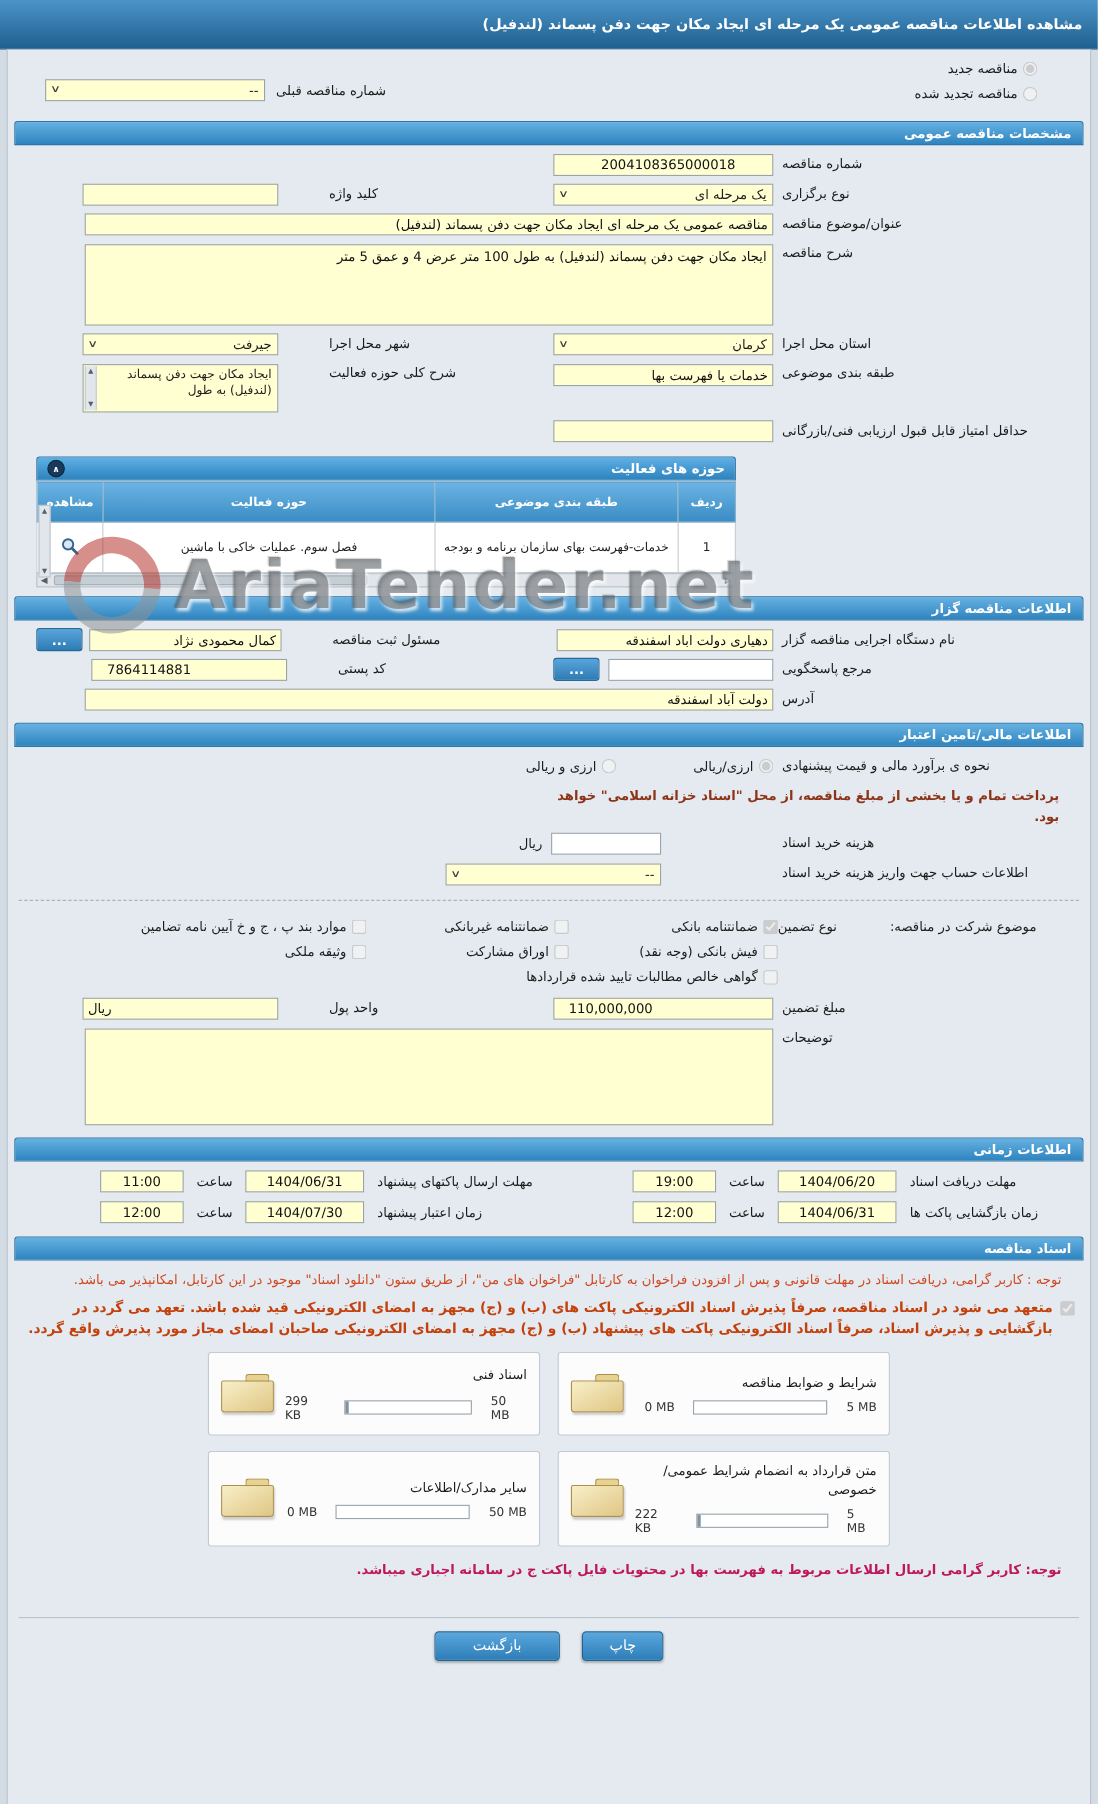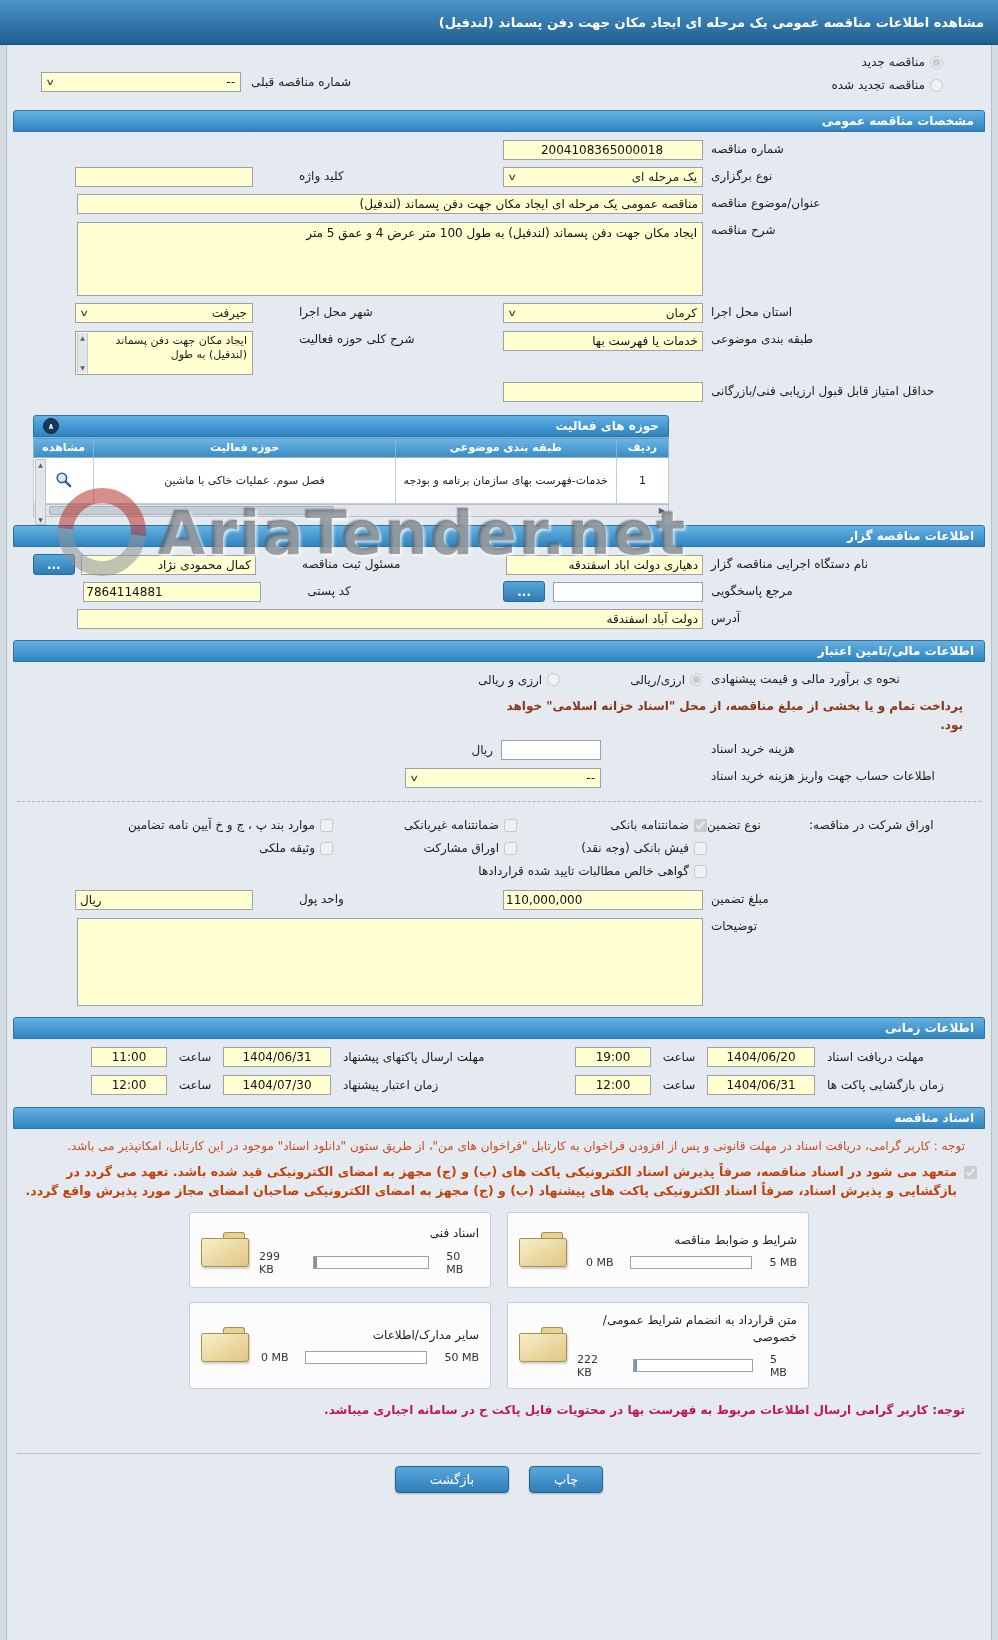--- a/index.html
+++ b/index.html
@@ -40,21 +40,21 @@
   .frow { display:flex; align-items:center; padding:3px 26px; min-height:27px; }
   .frow.top { align-items:flex-start; padding-top:5px; }
   .lb1 { flex:0 0 262px; text-align:left; padding-left:8px; line-height:1.45; }
   .lb2 { flex:0 0 250px; text-align:left; padding-left:46px; line-height:1.45; }
   .inp {
     height:20px; border:1px solid #98a3ac; background:#ffffd2;
     font-family:inherit; font-size:12px; padding:0 4px; color:#111;
   }
   .inp.white { background:#fff; }
   .w-md { width:200px; } .w-sm { width:178px; } .w-xl { width:626px; }
-  .num { direction:ltr; text-align:left; padding-left:2px; }
+  .num { direction:ltr; text-align:left; padding-left:13px; }
   .num.center { text-align:center; }
   textarea.inp { resize:none; padding:2px 5px; line-height:1.4; }
   .ta-desc { width:626px; height:74px; }
   .ta-notes { width:626px; height:88px; }
   
   .sel {
     display:flex; align-items:center; justify-content:space-between;
     height:20px; border:1px solid #98a3ac; background:#ffffd2;
     padding:0 5px; cursor:default;
   }
@@ -79,21 +79,21 @@
     display:flex; align-items:center; justify-content:space-between;
     color:#fff; font-weight:bold; font-size:12px; padding:0 9px;
   }
   .at-collapse {
     width:16px; height:16px; border-radius:50%; background:#17395a; border:1px solid #0e2740;
     color:#fff; font-size:8px; display:flex; align-items:center; justify-content:center; cursor:pointer;
   }
   table.at { width:100%; border-collapse:collapse; background:#fff; font-size:11px; table-layout:fixed; }
   table.at th {
     background:linear-gradient(#6cb4e4,#3a8cc4); color:#fff;
-    border:1px solid #8fb2cb; height:20px; font-weight:bold; font-size:11px;
+    border:1px solid #8fb2cb; height:37px; font-weight:bold; font-size:11px;
   }
   table.at td { border:1px solid #c4ccd4; text-align:center; height:46px; padding:2px 6px; color:#222; }
   .col-row { width:52px; } .col-cat { width:220px; } .col-act { width:300px; } .col-view { width:60px; }
   .at-vsb {
     position:absolute; left:2px; top:44px; width:11px; height:66px;
     background:#e2e6ea; border:1px solid #bcc4cb;
     display:flex; flex-direction:column; justify-content:space-between; align-items:center;
     font-size:6px; color:#53606c; padding:1px 0; z-index:3;
   }
   .hsb {
@@ -378,21 +378,21 @@
     <span class="lb1">اطلاعات حساب جهت واریز هزینه خرید اسناد</span>
     <div class="sel" style="width:196px; margin-right:102px">
       <span>--</span>
       <span class="arr">∨</span>
     </div>
   </div>
 
   <div class="dashed"></div>
 
   <div class="guar-row">
-    <span class="guar-lb0">اوراق شرکت در مناقصه:</span>
+    <span class="guar-lb0">موضوع شرکت در مناقصه:</span>
     <span class="guar-lb1">نوع تضمین</span>
     <div class="guar-grid">
       <label class="chk-item">
         <input type="checkbox" checked="" disabled="" style="">
         <span class="lbl">ضمانتنامه بانکی</span>
       </label>
       <label class="chk-item">
         <input type="checkbox" disabled="" style="">
         <span class="lbl">ضمانتنامه غیربانکی</span>
       </label>

